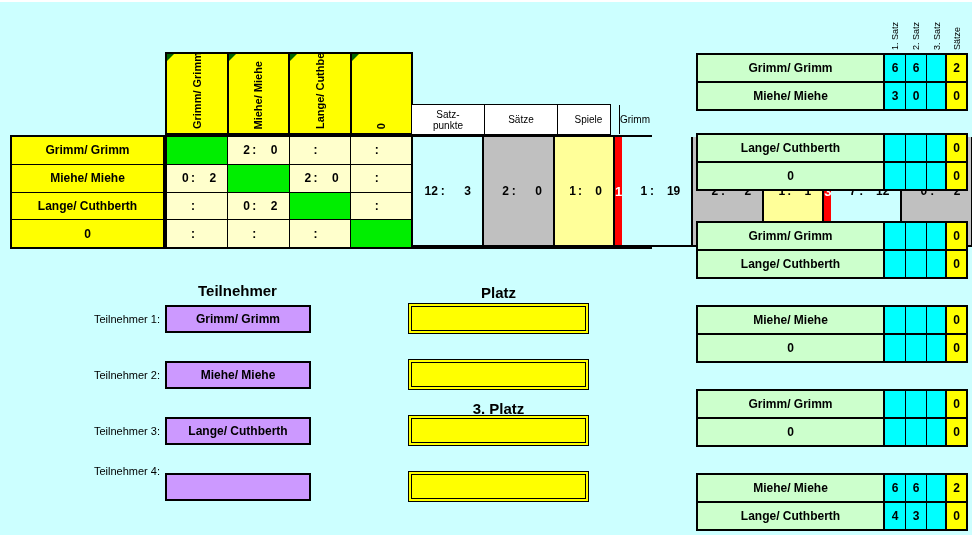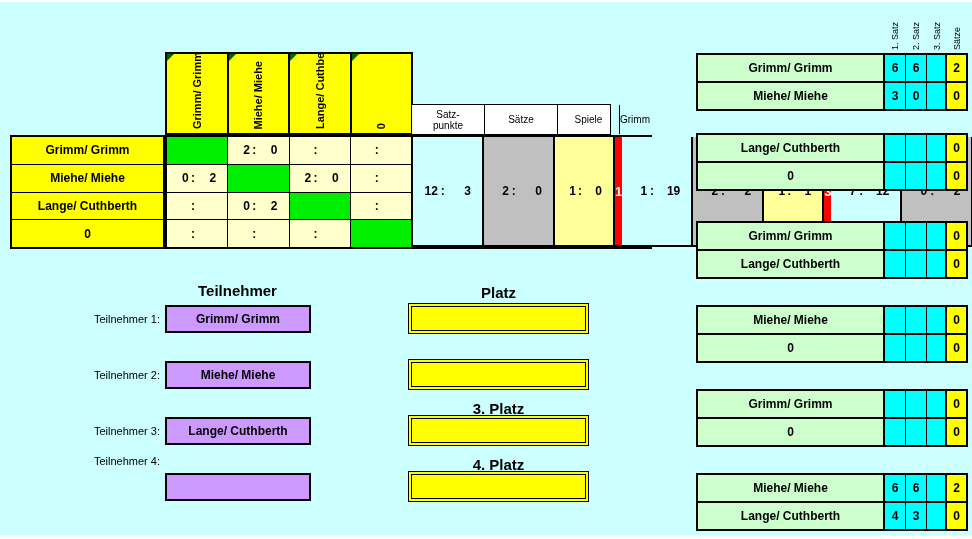--- a/index.html
+++ b/index.html
@@ -59,21 +59,21 @@
   .scell.sp{flex:0 0 71px;background:#CCFFFF;}
   .scell.sz{flex:0 0 71px;background:#C0C0C0;}
   .scell.spl{flex:0 0 60px;background:#FFFF99;}
   .scell.platz{flex:1;background:#FF0000;color:#FFFFFF;justify-content:center;
                font-size:13px;border-right:none;}
 
   
   .section-title{position:absolute;font-weight:bold;font-size:15px;text-align:center;}
   .tn-title{left:160px;top:282px;width:155px;}
   .tn-label{position:absolute;left:55px;width:105px;text-align:right;font-size:11px;}
-  .tl0{top:313px;}.tl1{top:369px;}.tl2{top:425px;}.tl3{top:455px;}
+  .tl0{top:313px;}.tl1{top:369px;}.tl2{top:425px;}.tl3{top:465px;}
   .tn-box{position:absolute;left:165px;width:146px;height:28px;background:#CC99FF;
           border:2px solid #000;box-sizing:border-box;display:flex;align-items:center;
           justify-content:center;font-weight:bold;font-size:12px;}
   .t0{top:305px;}.t1{top:361px;}.t2{top:417px;}.t3{top:473px;}
 
   
   .pl-label{position:absolute;left:408px;width:181px;text-align:center;font-weight:bold;font-size:15px;}
   .pll0{top:284px;}.pll1{top:344px;}.pll2{top:400px;}.pll3{top:456px;}
   .pl-box{position:absolute;left:408px;width:181px;height:31px;background:#FFFF00;
           border:1px solid #000;box-sizing:border-box;padding:2px;}
@@ -296,21 +296,20 @@
   <div class="tn-label tl1">Teilnehmer 2:</div>
   <div class="tn-label tl2">Teilnehmer 3:</div>
   <div class="tn-label tl3">Teilnehmer 4:</div>
   <div class="tn-box t0">Grimm/ Grimm</div>
   <div class="tn-box t1">Miehe/ Miehe</div>
   <div class="tn-box t2">Lange/ Cuthberth</div>
   <div class="tn-box t3"></div>
 
   <div class="pl-label pll0">Platz</div>
   <div class="pl-label pll2">3. Platz</div>
-  <div class="pl-label pll3">4. Platz</div>
   <div class="pl-box plb0">
       <div class="pl-inner"></div>
     </div>
   <div class="pl-box plb1">
       <div class="pl-inner"></div>
     </div>
   <div class="pl-box plb2">
       <div class="pl-inner"></div>
     </div>
   <div class="pl-box plb3">

